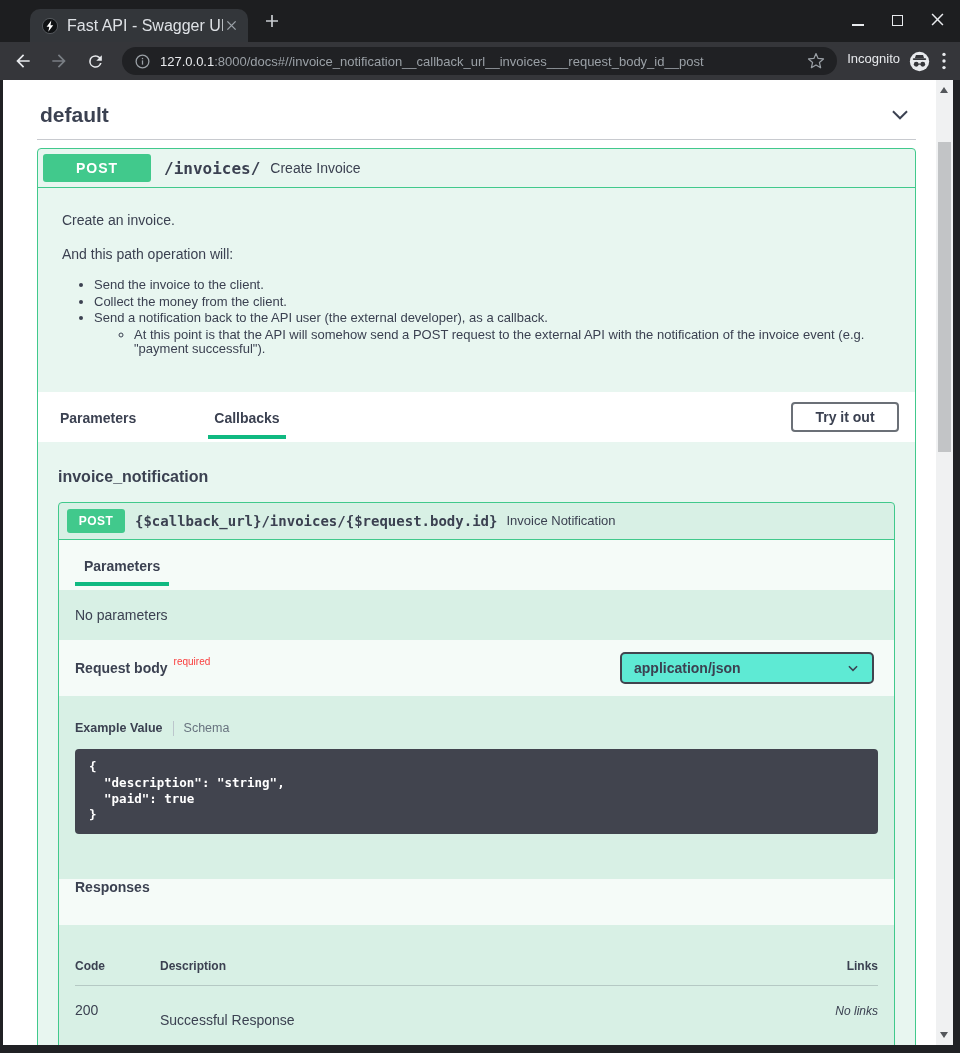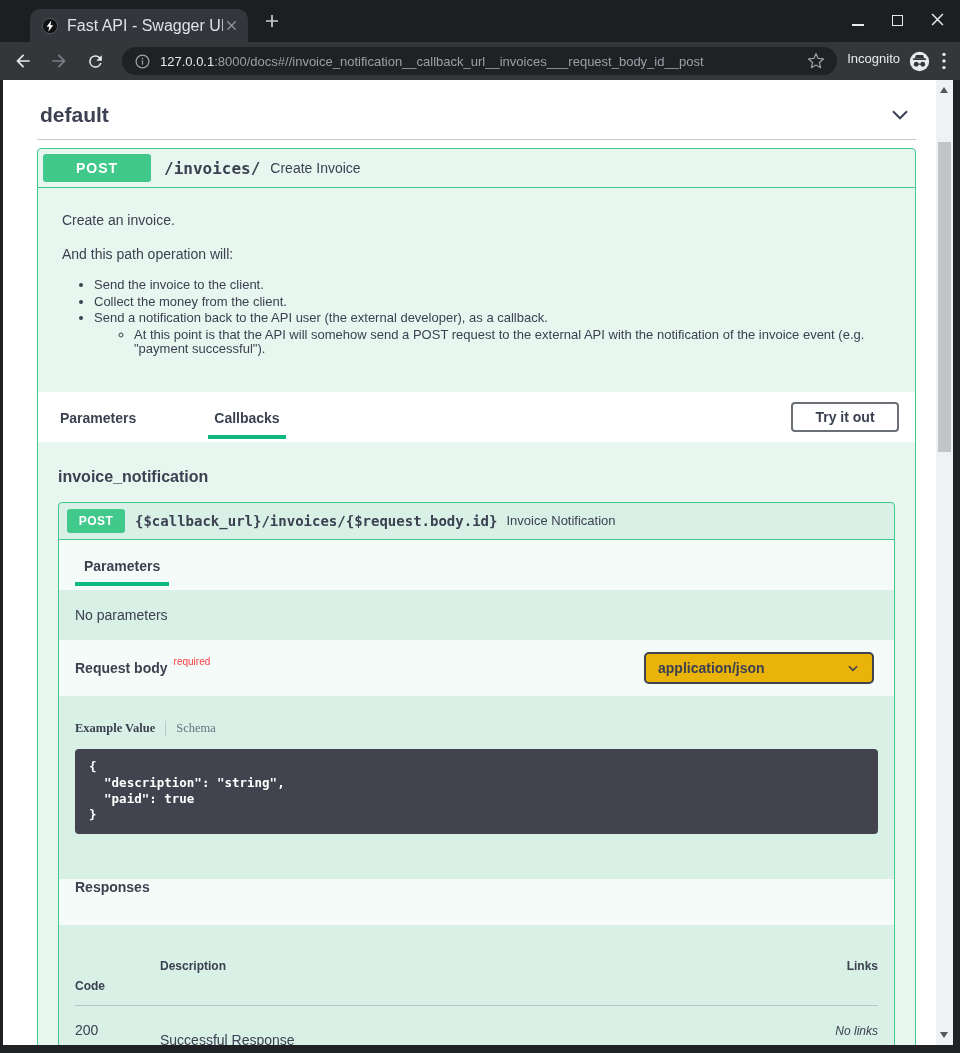--- a/index.html
+++ b/index.html
@@ -78,38 +78,38 @@
   .method-badge.sm { width:58px; height:24px; line-height:24px; font-size:12px; letter-spacing:.5px; }
   .op-path.sm { font-size:14px; margin:0 9px 0 10px; }
   .op-sum-text.sm { font-size:13px; }
   .tab-header { background:#f5fbf8; height:50px; display:flex; align-items:flex-end; padding:0 16px; }
   .ptab { font-size:14px; font-weight:bold; color:#3b4151; padding:0 9px 8px; border-bottom:4px solid #10b981; margin-bottom:4px; cursor:pointer; }
   .sect-row { height:50px; display:flex; align-items:center; padding:0 16px; font-size:14px; }
   .rb-header { background:#f5fbf8; height:56px; display:flex; align-items:center; padding:0 20px 0 16px; }
   .rb-label { font-weight:bold; font-size:14px; }
   .required { color:#f93e3e; font-size:10px; position:relative; top:-6px; margin-left:6px; }
   .ct-select {
-    margin-left:auto; width:230px; height:32px; background:#eab308; border:2px solid #41444e; border-radius:5px;
+    margin-left:auto; width:254px; height:32px; background:#5eead4; border:2px solid #41444e; border-radius:5px;
     display:flex; align-items:center; padding:0 12px; font-weight:bold; font-size:14px; color:#3b4151; cursor:pointer;
   }
   .ct-select svg { margin-left:auto; }
   .rb-body { padding:24px 16px 45px; }
-  .example-tabs { display:flex; align-items:center; font-size:12.5px; height:17px;font-family:Liberation Serif, serif; }
+  .example-tabs { display:flex; align-items:center; font-size:12.5px; height:17px; }
   .ex-active { font-weight:bold; color:#3b4151; cursor:pointer; }
   .ex-sep { width:1px; height:15px; background:#bcc6cc; margin:0 10px; }
   .ex-schema { color:#68737f; cursor:pointer; }
   .code-block {
     margin-top:12px; background:#41444e; border-radius:4px; padding:10px 14px;
     font-family:"DejaVu Sans Mono", monospace; font-size:12.5px; font-weight:600;
     color:#fff; line-height:1.3; white-space:pre;
   }
   .resp-header { background:#f5fbf8; height:46px; display:flex; align-items:flex-start; padding:0 16px; font-weight:bold; font-size:14px; }
   .resp-table { padding:34px 16px 60px; }
   .rt-head { display:flex; font-size:12px; font-weight:bold; }
-  .col-code { width:85px;margin-top:20px; }
+  .col-code { width:85px; }
   .col-desc { flex:1; }
   .col-links { text-align:right; }
   .rt-divider { border-bottom:1px solid rgba(59,65,81,.22); margin-top:12px; }
   .rt-row { display:flex; padding-top:16px; }
   .cell-code { width:85px; font-size:14px; }
   .cell-desc { flex:1; font-size:14px; padding-top:10px; }
   .cell-links { font-style:italic; font-size:12px; text-align:right; padding-top:2px; }
 </style>
 </head>
 <body>

